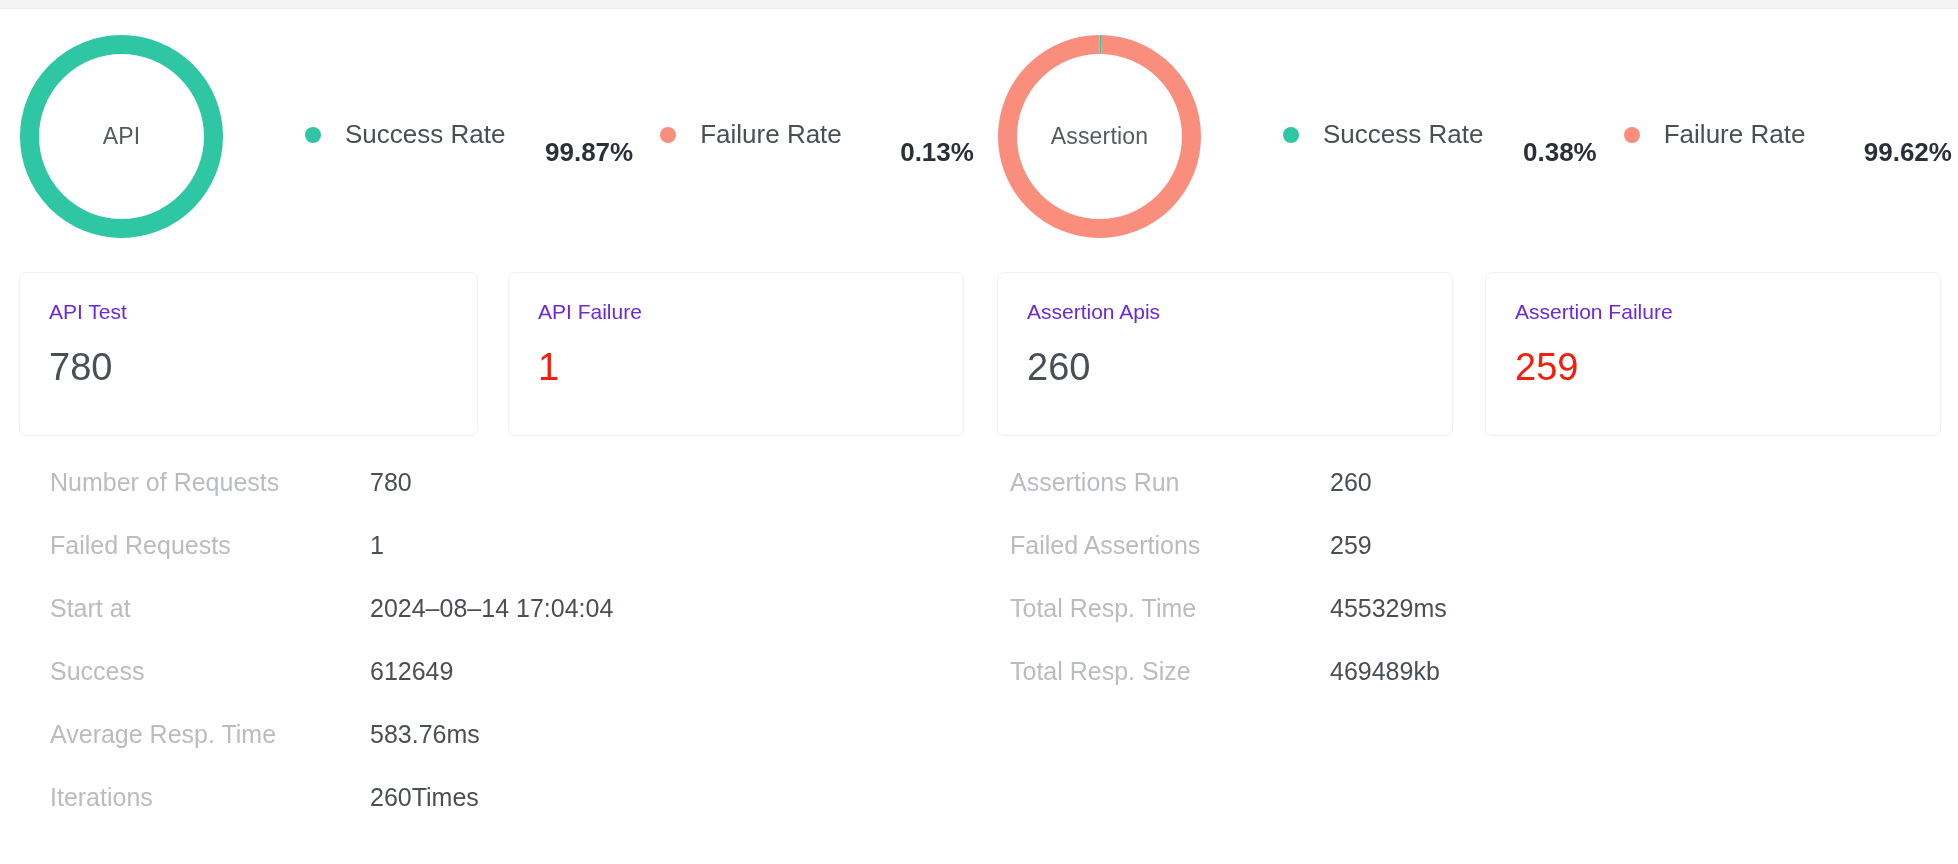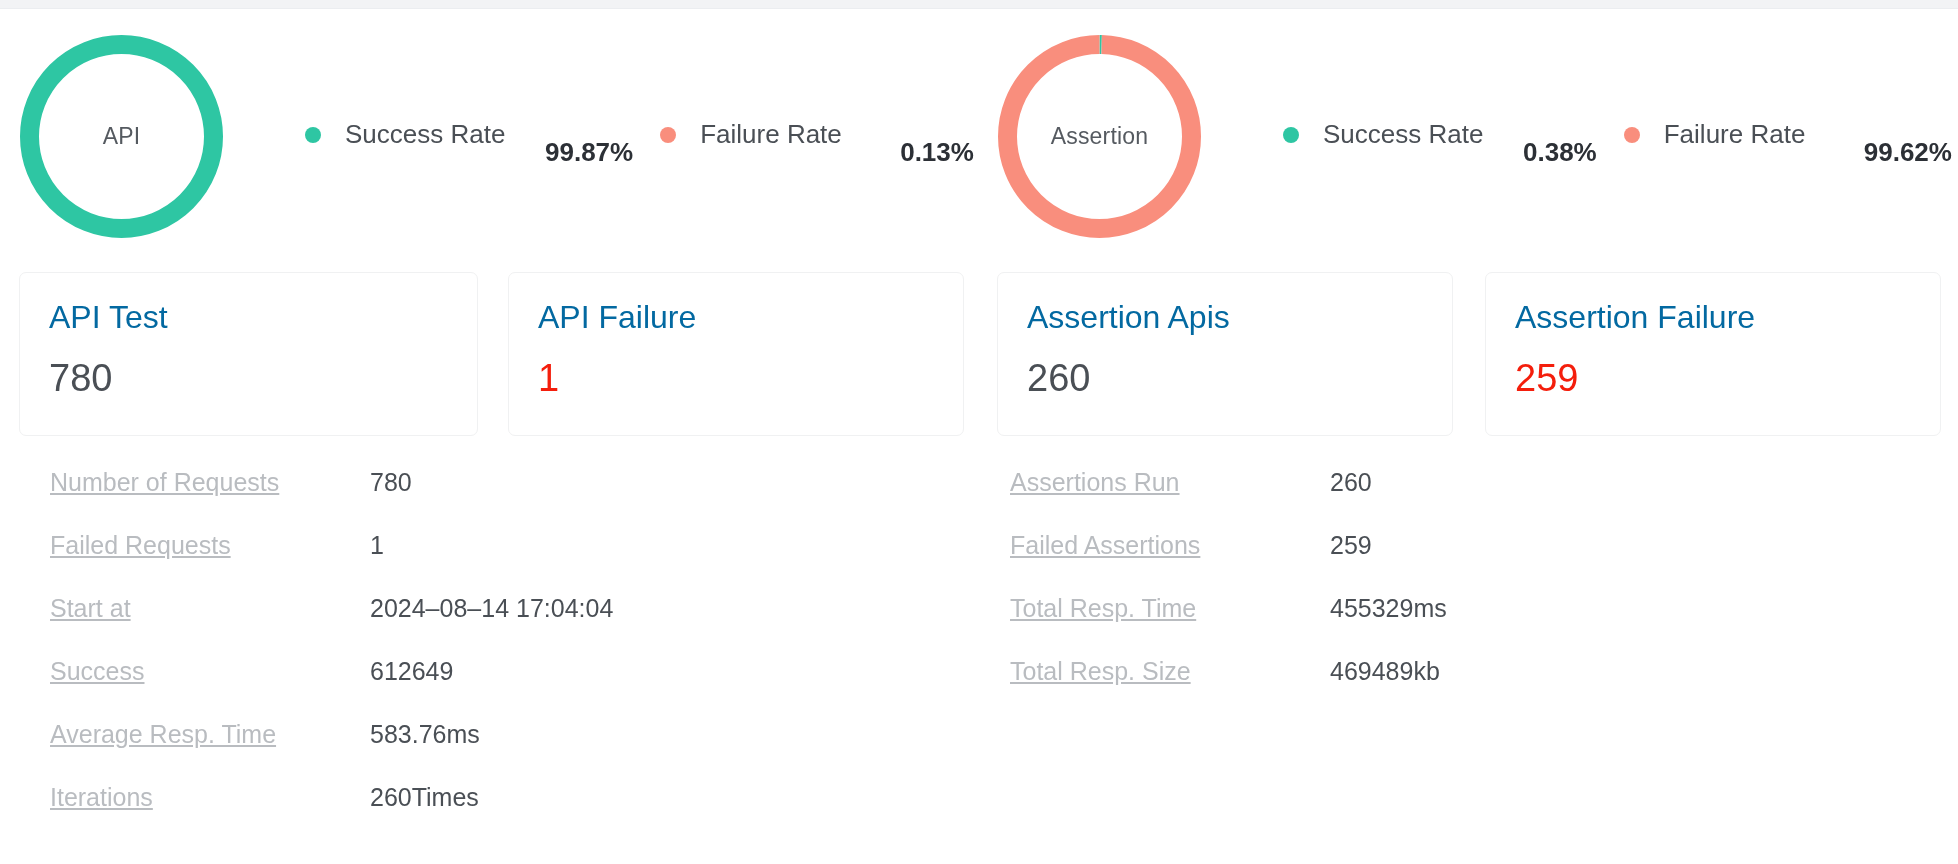--- a/index.html
+++ b/index.html
@@ -134,22 +134,22 @@
     border-radius: 7px;
     padding: 28px 0 0 29px;
   }
 
   .stat-card.c0 { left: 19px;   width: 459px; }
   .stat-card.c1 { left: 508px;  width: 456px; }
   .stat-card.c2 { left: 997px;  width: 456px; }
   .stat-card.c3 { left: 1485px; width: 456px; }
 
   .stat-title {
-    font-size: 32px;
-    color: #0369a1;
+    font-size: 21px;
+    color: #6d28d9;
     line-height: 1;
   }
 
   .stat-value {
     margin-top: 26px;
     font-size: 38px;
     color: #4a4f55;
     line-height: 1;
   }
 
@@ -175,21 +175,20 @@
   .detail-row {
     display: flex;
     align-items: baseline;
     height: 63px;
   }
 
   .detail-label {
     font-size: 25px;
     color: #b9bcc0;
     flex: 0 0 auto;
-    text-decoration: underline;
   }
 
   .detail-col.left  .detail-label { width: 320px; }
   .detail-col.right .detail-label { width: 320px; }
 
   .detail-value {
     font-size: 25px;
     color: #4a4f55;
     white-space: nowrap;
   }

